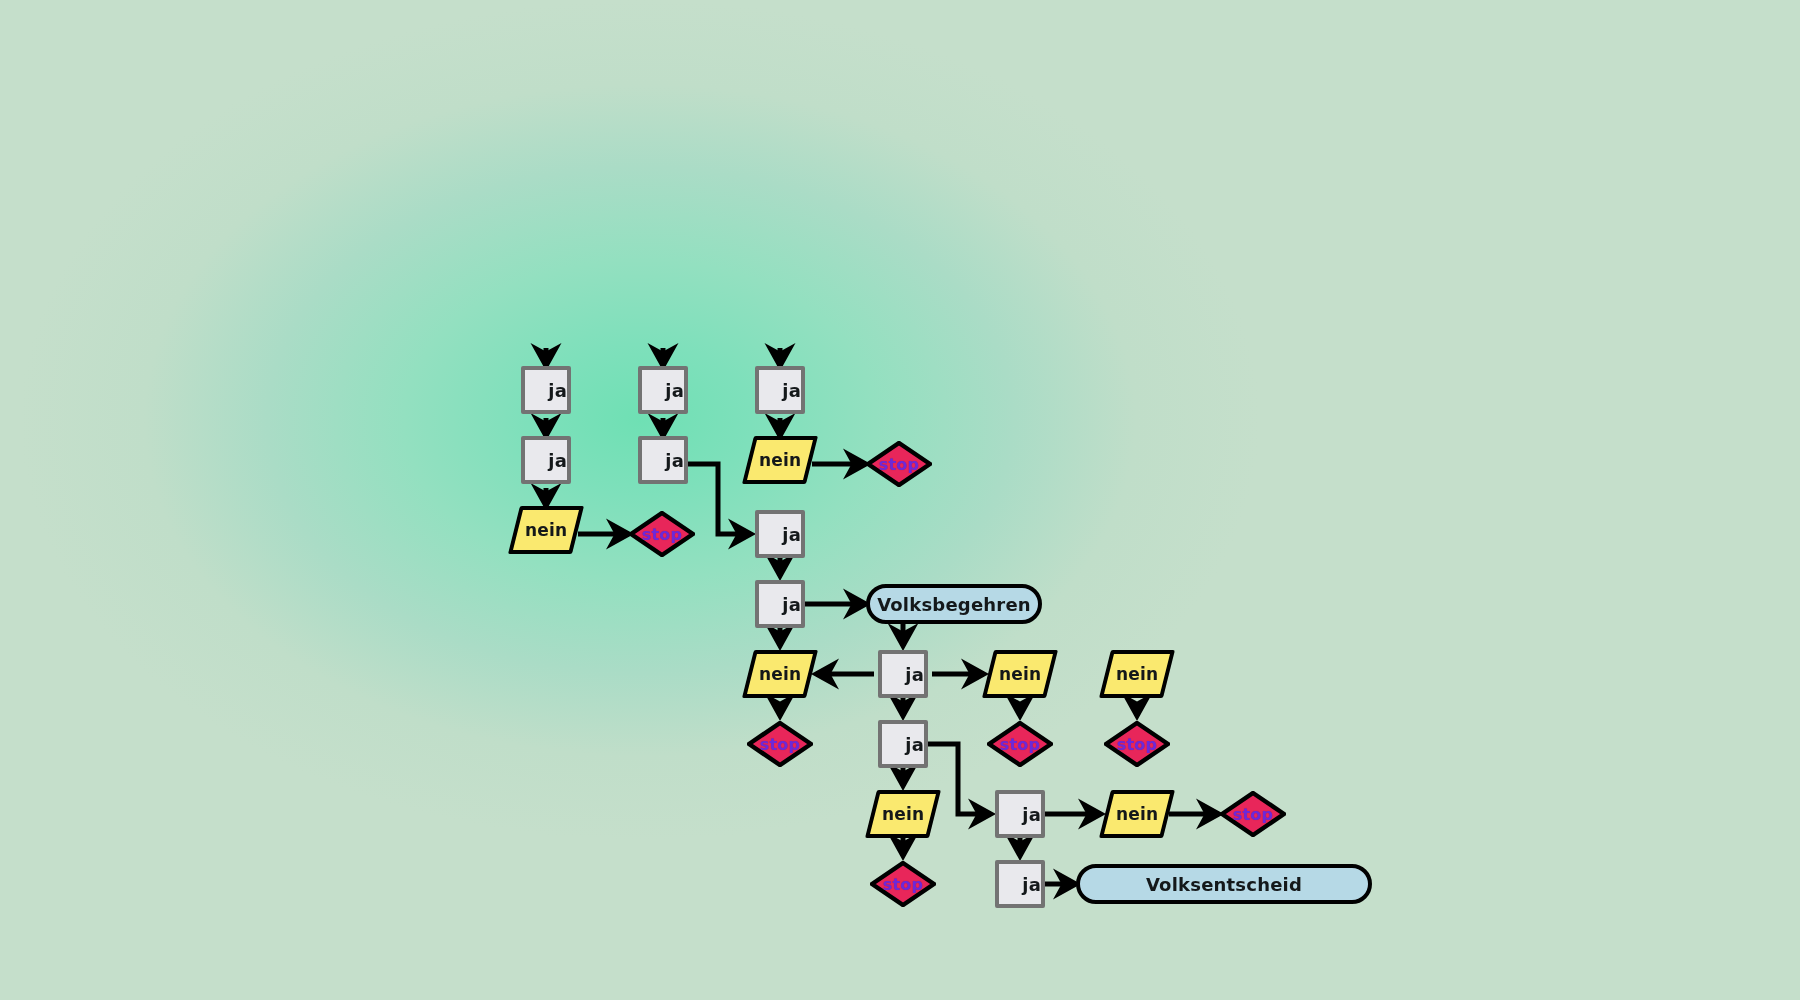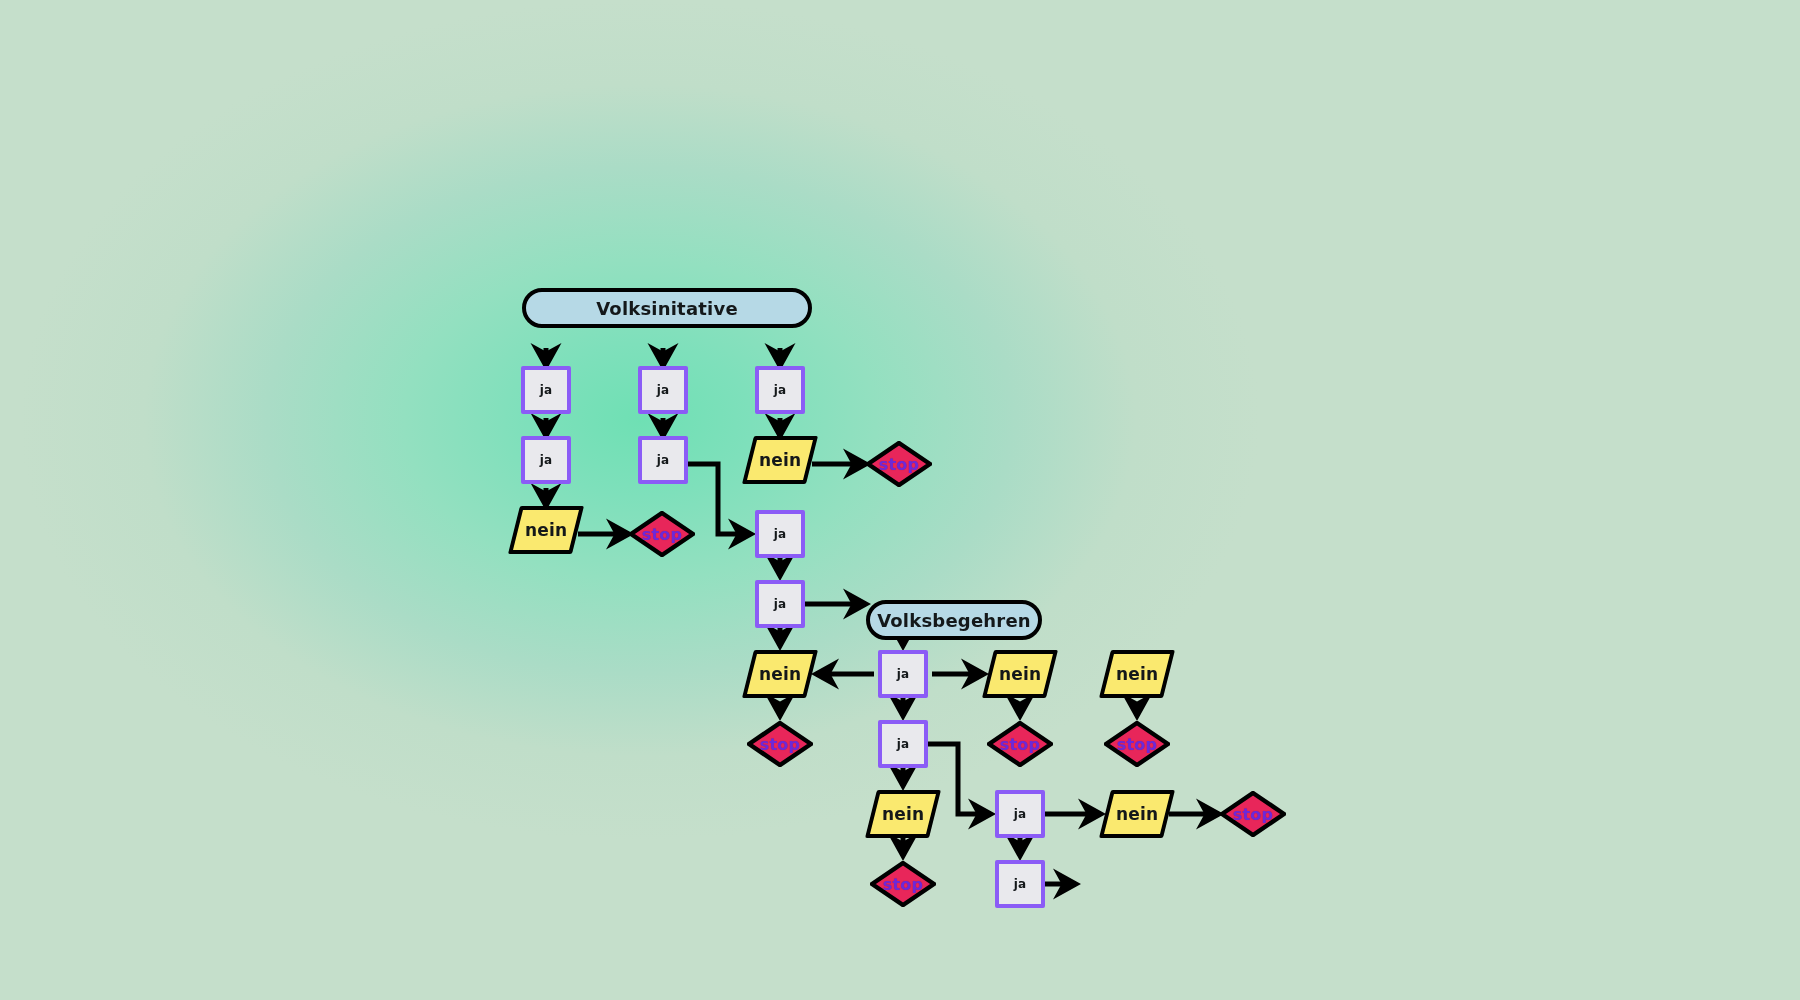--- a/index.html
+++ b/index.html
@@ -22,24 +22,25 @@
     display:flex;align-items:center;justify-content:center;
     box-sizing:border-box;
     font-weight:700;
     color:#14181a;
     letter-spacing:0.2px;
     user-select:none;
   }
   
   .n-rect{
     background:#e9e9ed;
-    border:4px solid #8b5cf6;
+    border:4px solid #737373;
     border-radius:2px;
     width:50px;height:48px;
-    font-size:12px;
+    font-size:18px;
+    justify-content:flex-end;
   }
   
   .n-par{
     width:64px;height:48px;
     font-size:17px;
     background:#fae96f;
     border:4px solid #000;
     transform:skewX(-14deg);
     border-radius:2px;
   }
@@ -129,23 +130,20 @@
       <path d="M1045,814 L1101,814"></path>
 
       <path d="M1169,814 L1219,814"></path>
 
       <path d="M1020,838 L1020,856"></path>
 
       <path d="M1045,884 L1076,884"></path>
     </g>
   </svg>
 
-  <div class="node n-pill" style="left:522px;top:288px;width:290px;">
-    <span>Volksinitative</span>
-  </div>
 
   <div class="node n-rect" style="left:521px;top:366px;">
     <span>ja</span>
     </div>
   <div class="node n-rect" style="left:638px;top:366px;">
     <span>ja</span>
     </div>
   <div class="node n-rect" style="left:755px;top:366px;">
     <span>ja</span>
     </div>
@@ -175,21 +173,21 @@
     </svg>
     <span class="dia-label">stop</span>
   </div>
   <div class="node n-rect" style="left:755px;top:510px;">
     <span>ja</span>
     </div>
 
   <div class="node n-rect" style="left:755px;top:580px;">
     <span>ja</span>
     </div>
-  <div class="node n-pill" style="left:866px;top:600px;width:176px;">
+  <div class="node n-pill" style="left:866px;top:584px;width:176px;">
     <span>Volksbegehren</span>
   </div>
 
   <div class="node n-par" style="left:748px;top:650px;">
     <span>nein</span>
     </div>
   <div class="node n-rect" style="left:878px;top:650px;">
     <span>ja</span>
     </div>
   <div class="node n-par" style="left:988px;top:650px;">
@@ -239,14 +237,17 @@
 
   <div class="node n-dia" style="left:870px;top:861px;">
     <svg class="dia-shape" viewBox="0 0 66 46">
       <polygon points="33,2 64,23 33,44 2,23" fill="#e8265a" stroke="#000" stroke-width="4.5" stroke-linejoin="miter"></polygon>
     </svg>
     <span class="dia-label">stop</span>
   </div>
   <div class="node n-rect" style="left:995px;top:860px;">
     <span>ja</span>
     </div>
+  <div class="node n-pill" style="left:1076px;top:864px;width:296px;">
+    <span>Volksentscheid</span>
+  </div>
 
 </div>
 
 </body></html>

